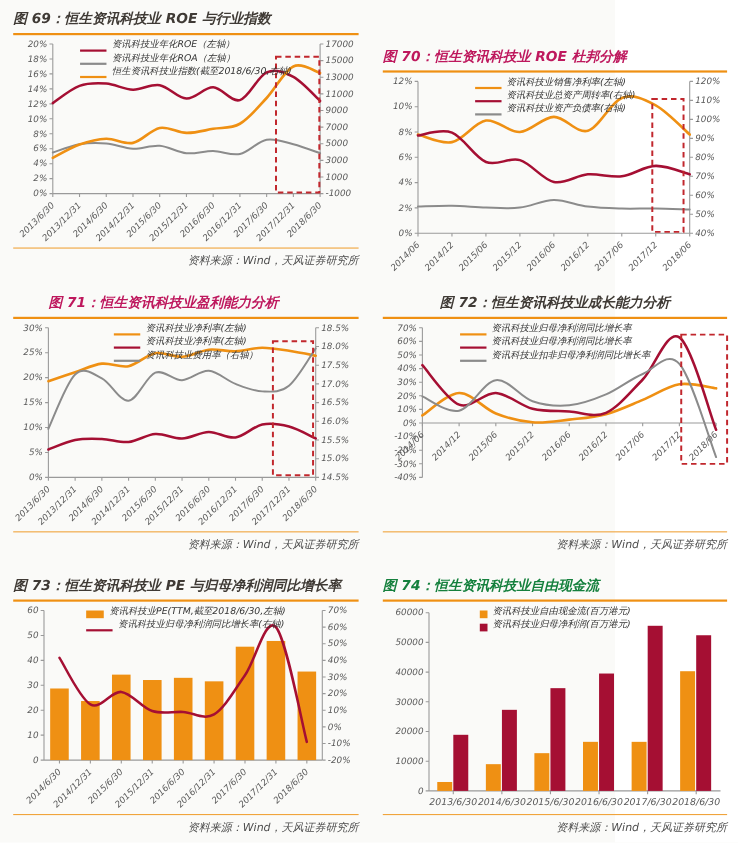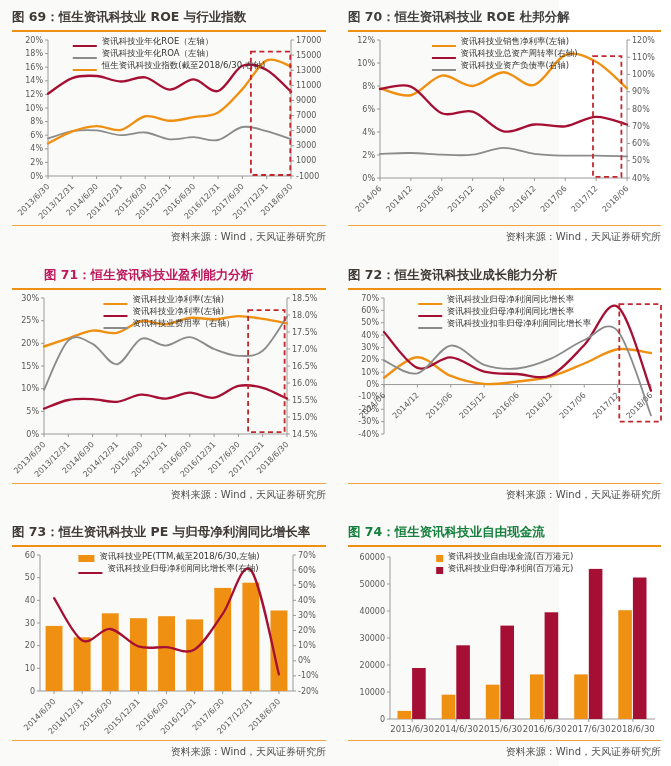--- a/index.html
+++ b/index.html
@@ -1,18 +1,18 @@
 <!DOCTYPE html>
 <html><head>
 <meta charset="utf-8">
 <style>
   html,body{margin:0;padding:0;}
   body{font-family:"DejaVu Sans",sans-serif;}
   .page{width:559px;height:766px;background:#FAFAF8;display:grid;
-        grid-template-columns:336px 335px;grid-template-rows:258px 257px 251px;}
+        grid-template-columns:336px 335px;grid-template-rows:258px 257px 251px;font-style:italic;}
   .panel{box-sizing:border-box;padding:9px 10px 0 12px;overflow:hidden;}
   .fig-title{font-size:12.5px;font-weight:bold;color:#3F3A35;line-height:16px;white-space:nowrap;}
   .title-rule{height:2px;margin-top:5px;}
   .chart-wrap{position:relative;margin-top:2px;height:190px;}
   .chart-wrap svg{display:block;}
   .legend{position:absolute;top:1px;left:50%;transform:translateX(-50%);
           display:flex;flex-direction:column;align-items:flex-start;z-index:2;}
   .legend-row{display:flex;align-items:flex-end;gap:5px;font-size:8.5px;line-height:12px;
               color:#333;white-space:nowrap;}
   .sw-line{width:24px;height:2.5px;flex:0 0 24px;}
@@ -120,21 +120,21 @@
             <span class="sw-line" style="background: rgb(239, 144, 19);"></span>
             <span>恒生资讯科技业指数(截至2018/6/30,右轴)</span>
           </div>
         </div>
     </div>
     <div class="bottom-rule" style="background: rgb(240, 164, 60);"></div>
     <div class="source" style="color: rgb(77, 77, 77);">资料来源：Wind，天风证券研究所</div>
   </div>
 
   <div class="panel">
-    <div class="fig-title" style="color: #404040;">图 70：恒生资讯科技业 ROE 杜邦分解</div>
+    <div class="fig-title" style="color: #be185d; margin-top: 34px;">图 70：恒生资讯科技业 ROE 杜邦分解</div>
     <div class="title-rule" style="background: rgb(239, 144, 19);"></div>
     <div class="chart-wrap">
       <svg width="315" height="190" viewBox="0 0 315 190">
           <g stroke-width="1">
             <line x1="29" x2="32" y1="144" y2="144" stroke="#9A9A9A"></line>
             <text x="27" y="146.5" text-anchor="end" font-size="8" fill="#595959">0%</text>
             <line x1="29" x2="32" y1="121" y2="121" stroke="#9A9A9A"></line>
             <text x="27" y="123.5" text-anchor="end" font-size="8" fill="#595959">2%</text>
             <line x1="29" x2="32" y1="98" y2="98" stroke="#9A9A9A"></line>
             <text x="27" y="100.5" text-anchor="end" font-size="8" fill="#595959">4%</text>
@@ -296,21 +296,21 @@
             <span class="sw-line" style="background: rgb(139, 139, 139);"></span>
             <span>资讯科技业费用率（右轴）</span>
           </div>
         </div>
     </div>
     <div class="bottom-rule" style="background: rgb(240, 164, 60);"></div>
     <div class="source" style="color: rgb(77, 77, 77);">资料来源：Wind，天风证券研究所</div>
   </div>
 
   <div class="panel">
-    <div class="fig-title" style="color: rgb(63, 58, 53);">图 72：恒生资讯科技业成长能力分析</div>
+    <div class="fig-title" style="color: rgb(63, 58, 53); text-align: center;">图 72：恒生资讯科技业成长能力分析</div>
     <div class="title-rule" style="background: rgb(239, 144, 19);"></div>
     <div class="chart-wrap">
       <svg width="315" height="190" viewBox="0 0 315 190">
           <g stroke-width="1">
             <line x1="33" x2="36" y1="142" y2="142" stroke="#9A9A9A"></line>
             <text x="31" y="144.5" text-anchor="end" font-size="8" fill="#595959">-40%</text>
             <line x1="33" x2="36" y1="129.63636363636363" y2="129.63636363636363" stroke="#9A9A9A"></line>
             <text x="31" y="132.13636363636363" text-anchor="end" font-size="8" fill="#595959">-30%</text>
             <line x1="33" x2="36" y1="117.27272727272728" y2="117.27272727272728" stroke="#9A9A9A"></line>
             <text x="31" y="119.77272727272728" text-anchor="end" font-size="8" fill="#595959">-20%</text>

